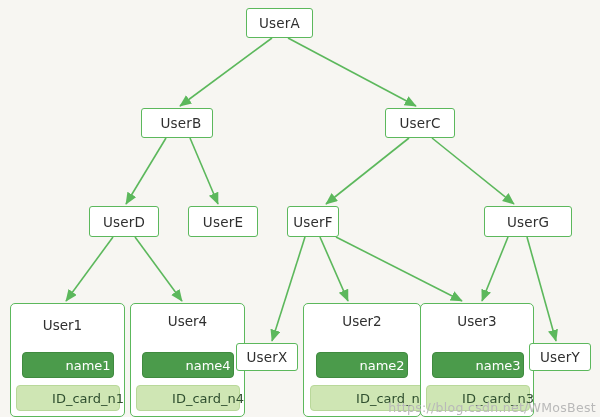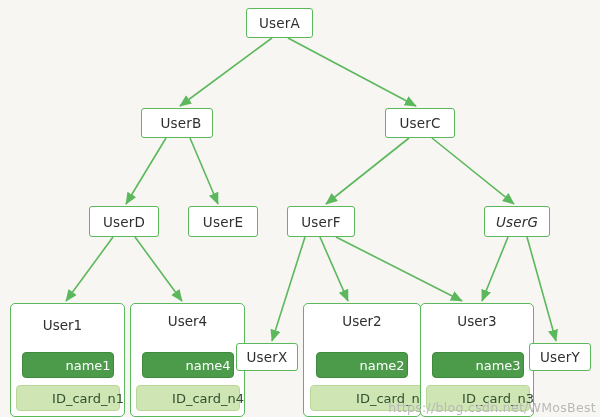--- a/index.html
+++ b/index.html
@@ -130,20 +130,20 @@
       <div class="pill pill-light" style="left: 310px; top: 385px; width: 124px; height: 26px;">ID_card_n2</div>
       <div class="group" style="left: 420px; top: 303px; width: 114px; height: 114px;"></div>
       <div class="group-title" style="top: 313px; left: 420px; width: 114px;">User3</div>
       <div class="pill pill-dark" style="left: 432px; top: 352px; width: 92px; height: 26px;">name3</div>
       <div class="pill pill-light" style="left: 426px; top: 385px; width: 104px; height: 26px;">ID_card_n3</div>
       <div class="node" style="left: 246px; top: 8px; width: 67px; height: 30px;">UserA</div>
       <div class="node" style="left: 141px; top: 108px; width: 72px; height: 30px; padding-left: 8px;">UserB</div>
       <div class="node" style="left: 385px; top: 108px; width: 70px; height: 30px;">UserC</div>
       <div class="node" style="left: 89px; top: 206px; width: 70px; height: 31px;">UserD</div>
       <div class="node" style="left: 188px; top: 206px; width: 70px; height: 31px; text-align: right;">UserE</div>
-      <div class="node" style="left: 287px; top: 206px; width: 68px; height: 31px;">UserF</div>
-      <div class="node" style="left: 484px; top: 206px; width: 66px; height: 31px; font-style: italic;">UserG</div>
+      <div class="node" style="left: 287px; top: 206px; width: 52px; height: 31px;">UserF</div>
+      <div class="node" style="left: 484px; top: 206px; width: 88px; height: 31px;">UserG</div>
       <div class="node" style="left: 236px; top: 343px; width: 62px; height: 28px;">UserX</div>
       <div class="node" style="left: 529px; top: 343px; width: 62px; height: 28px;">UserY</div>
     </div>
 
   <div class="watermark">https://blog.csdn.net/WMosBest</div>
 </div>
 
 </body></html>

